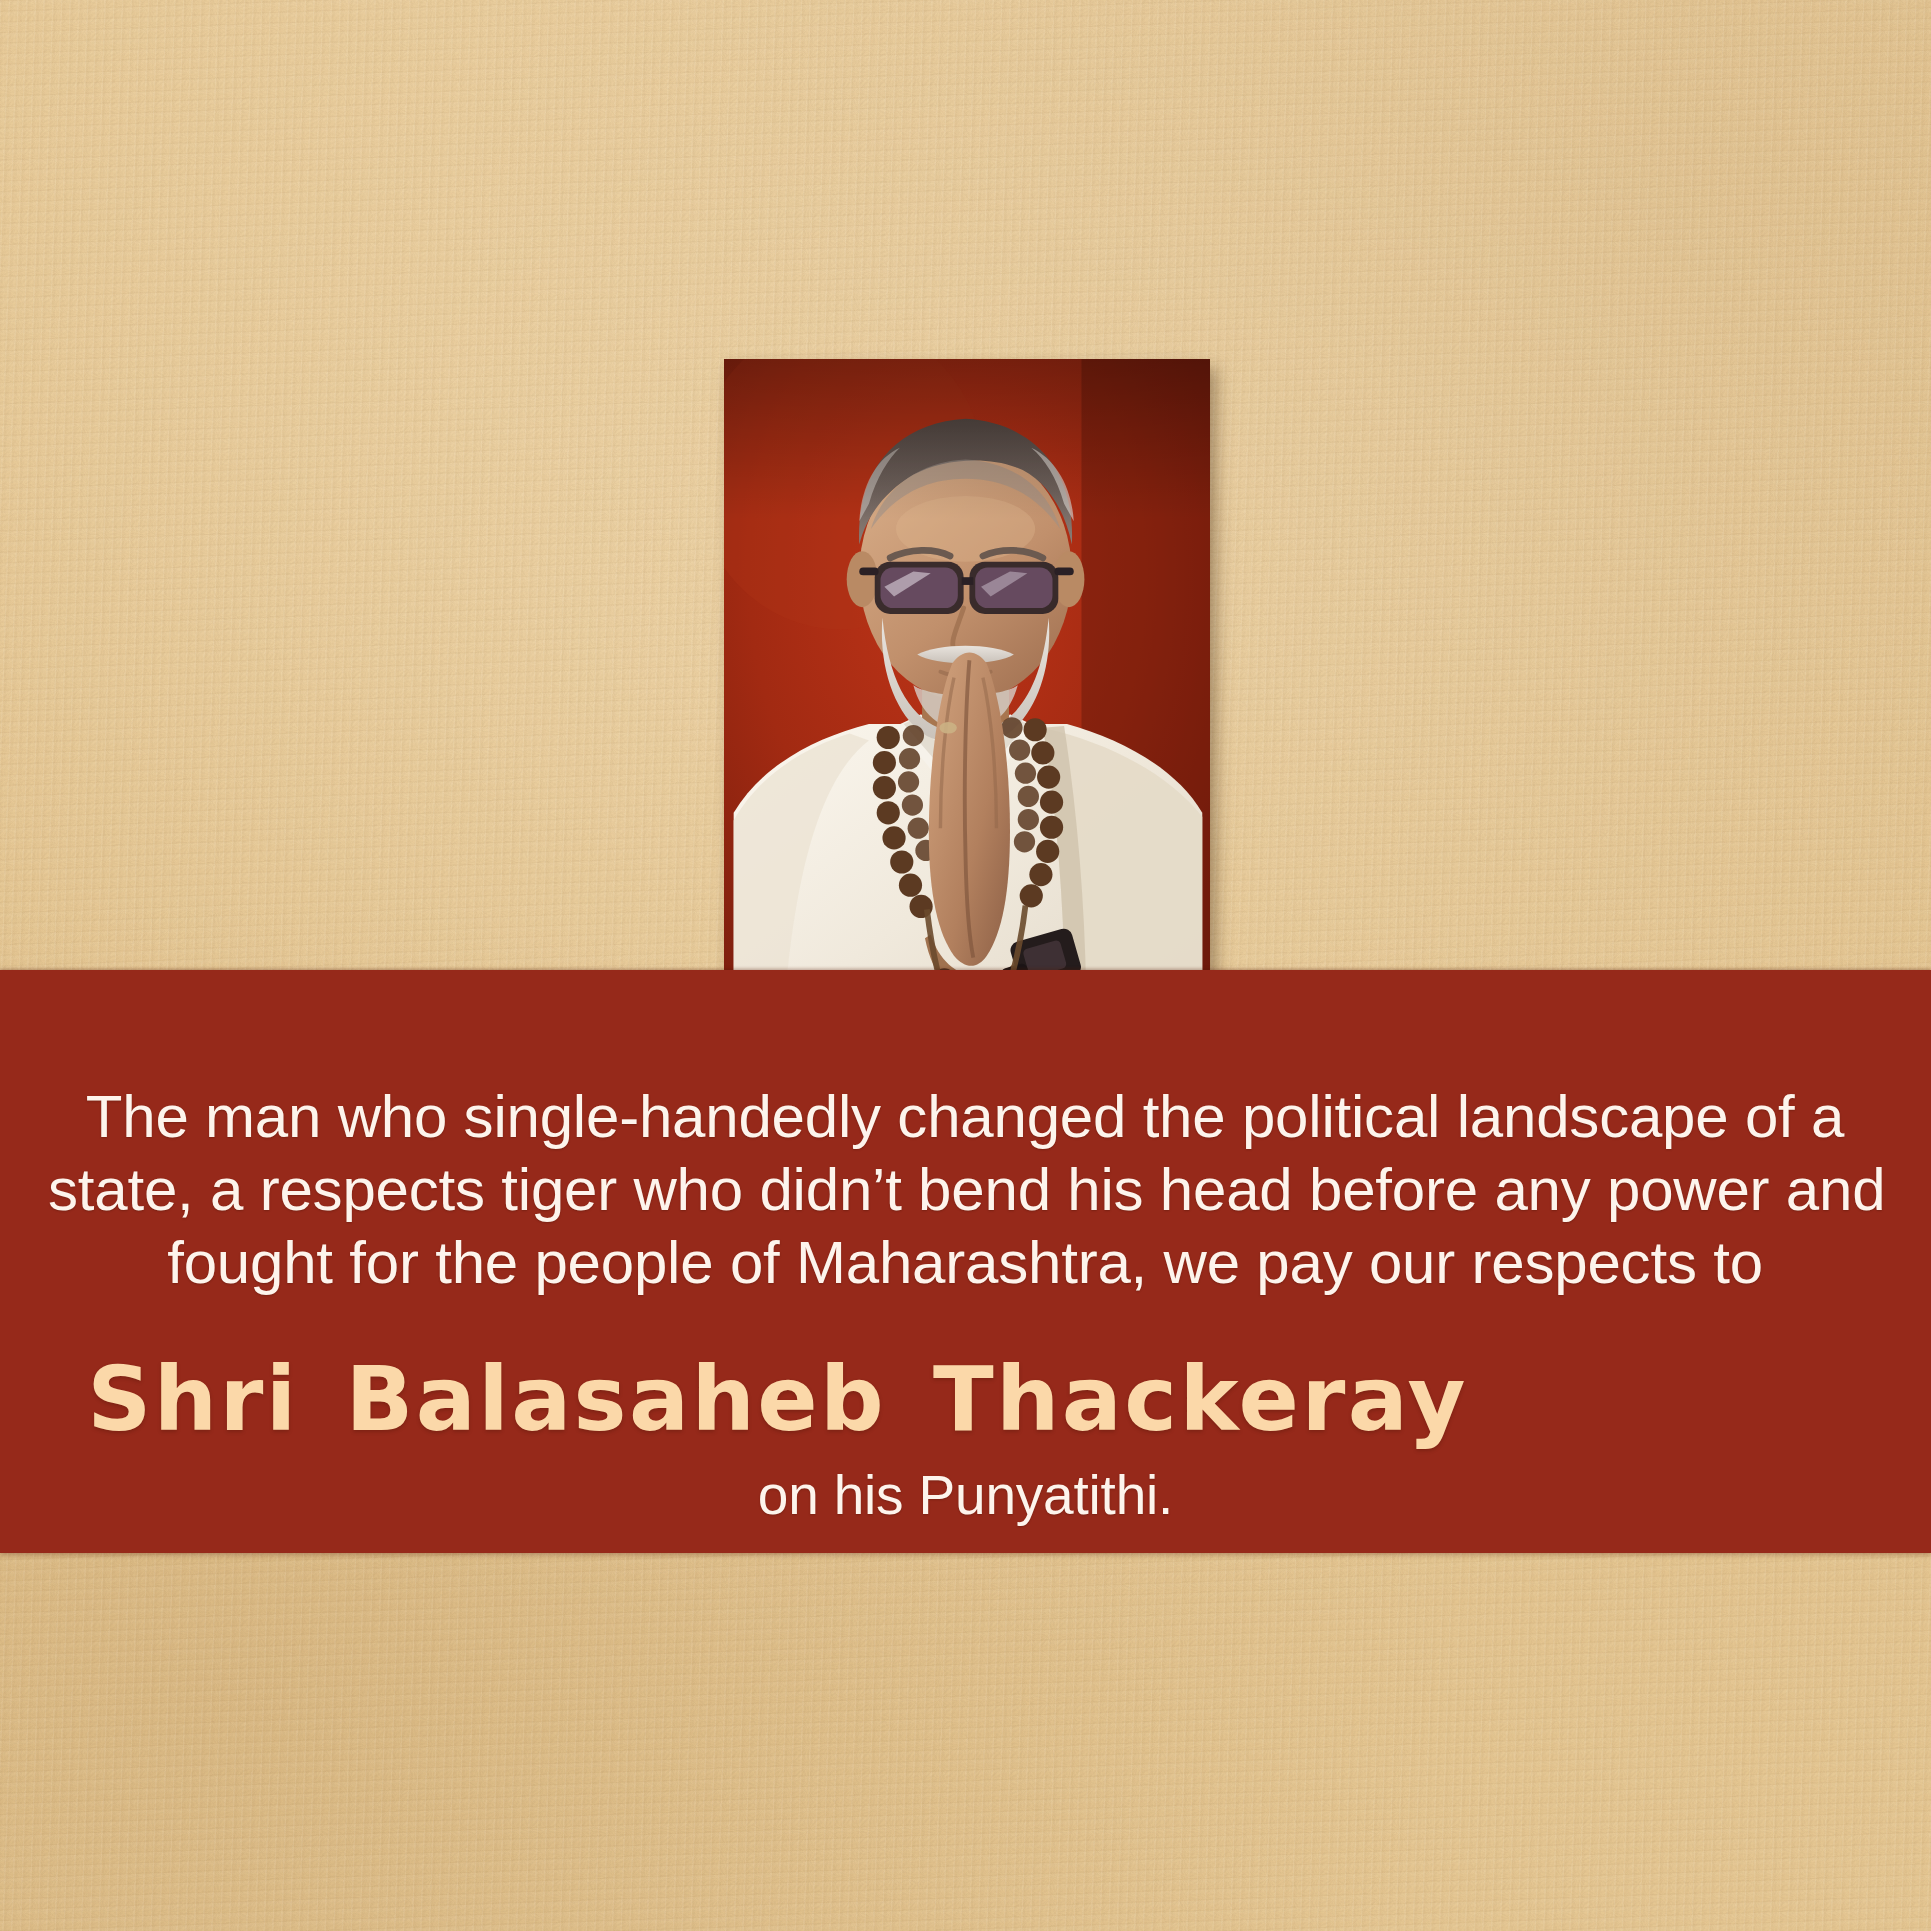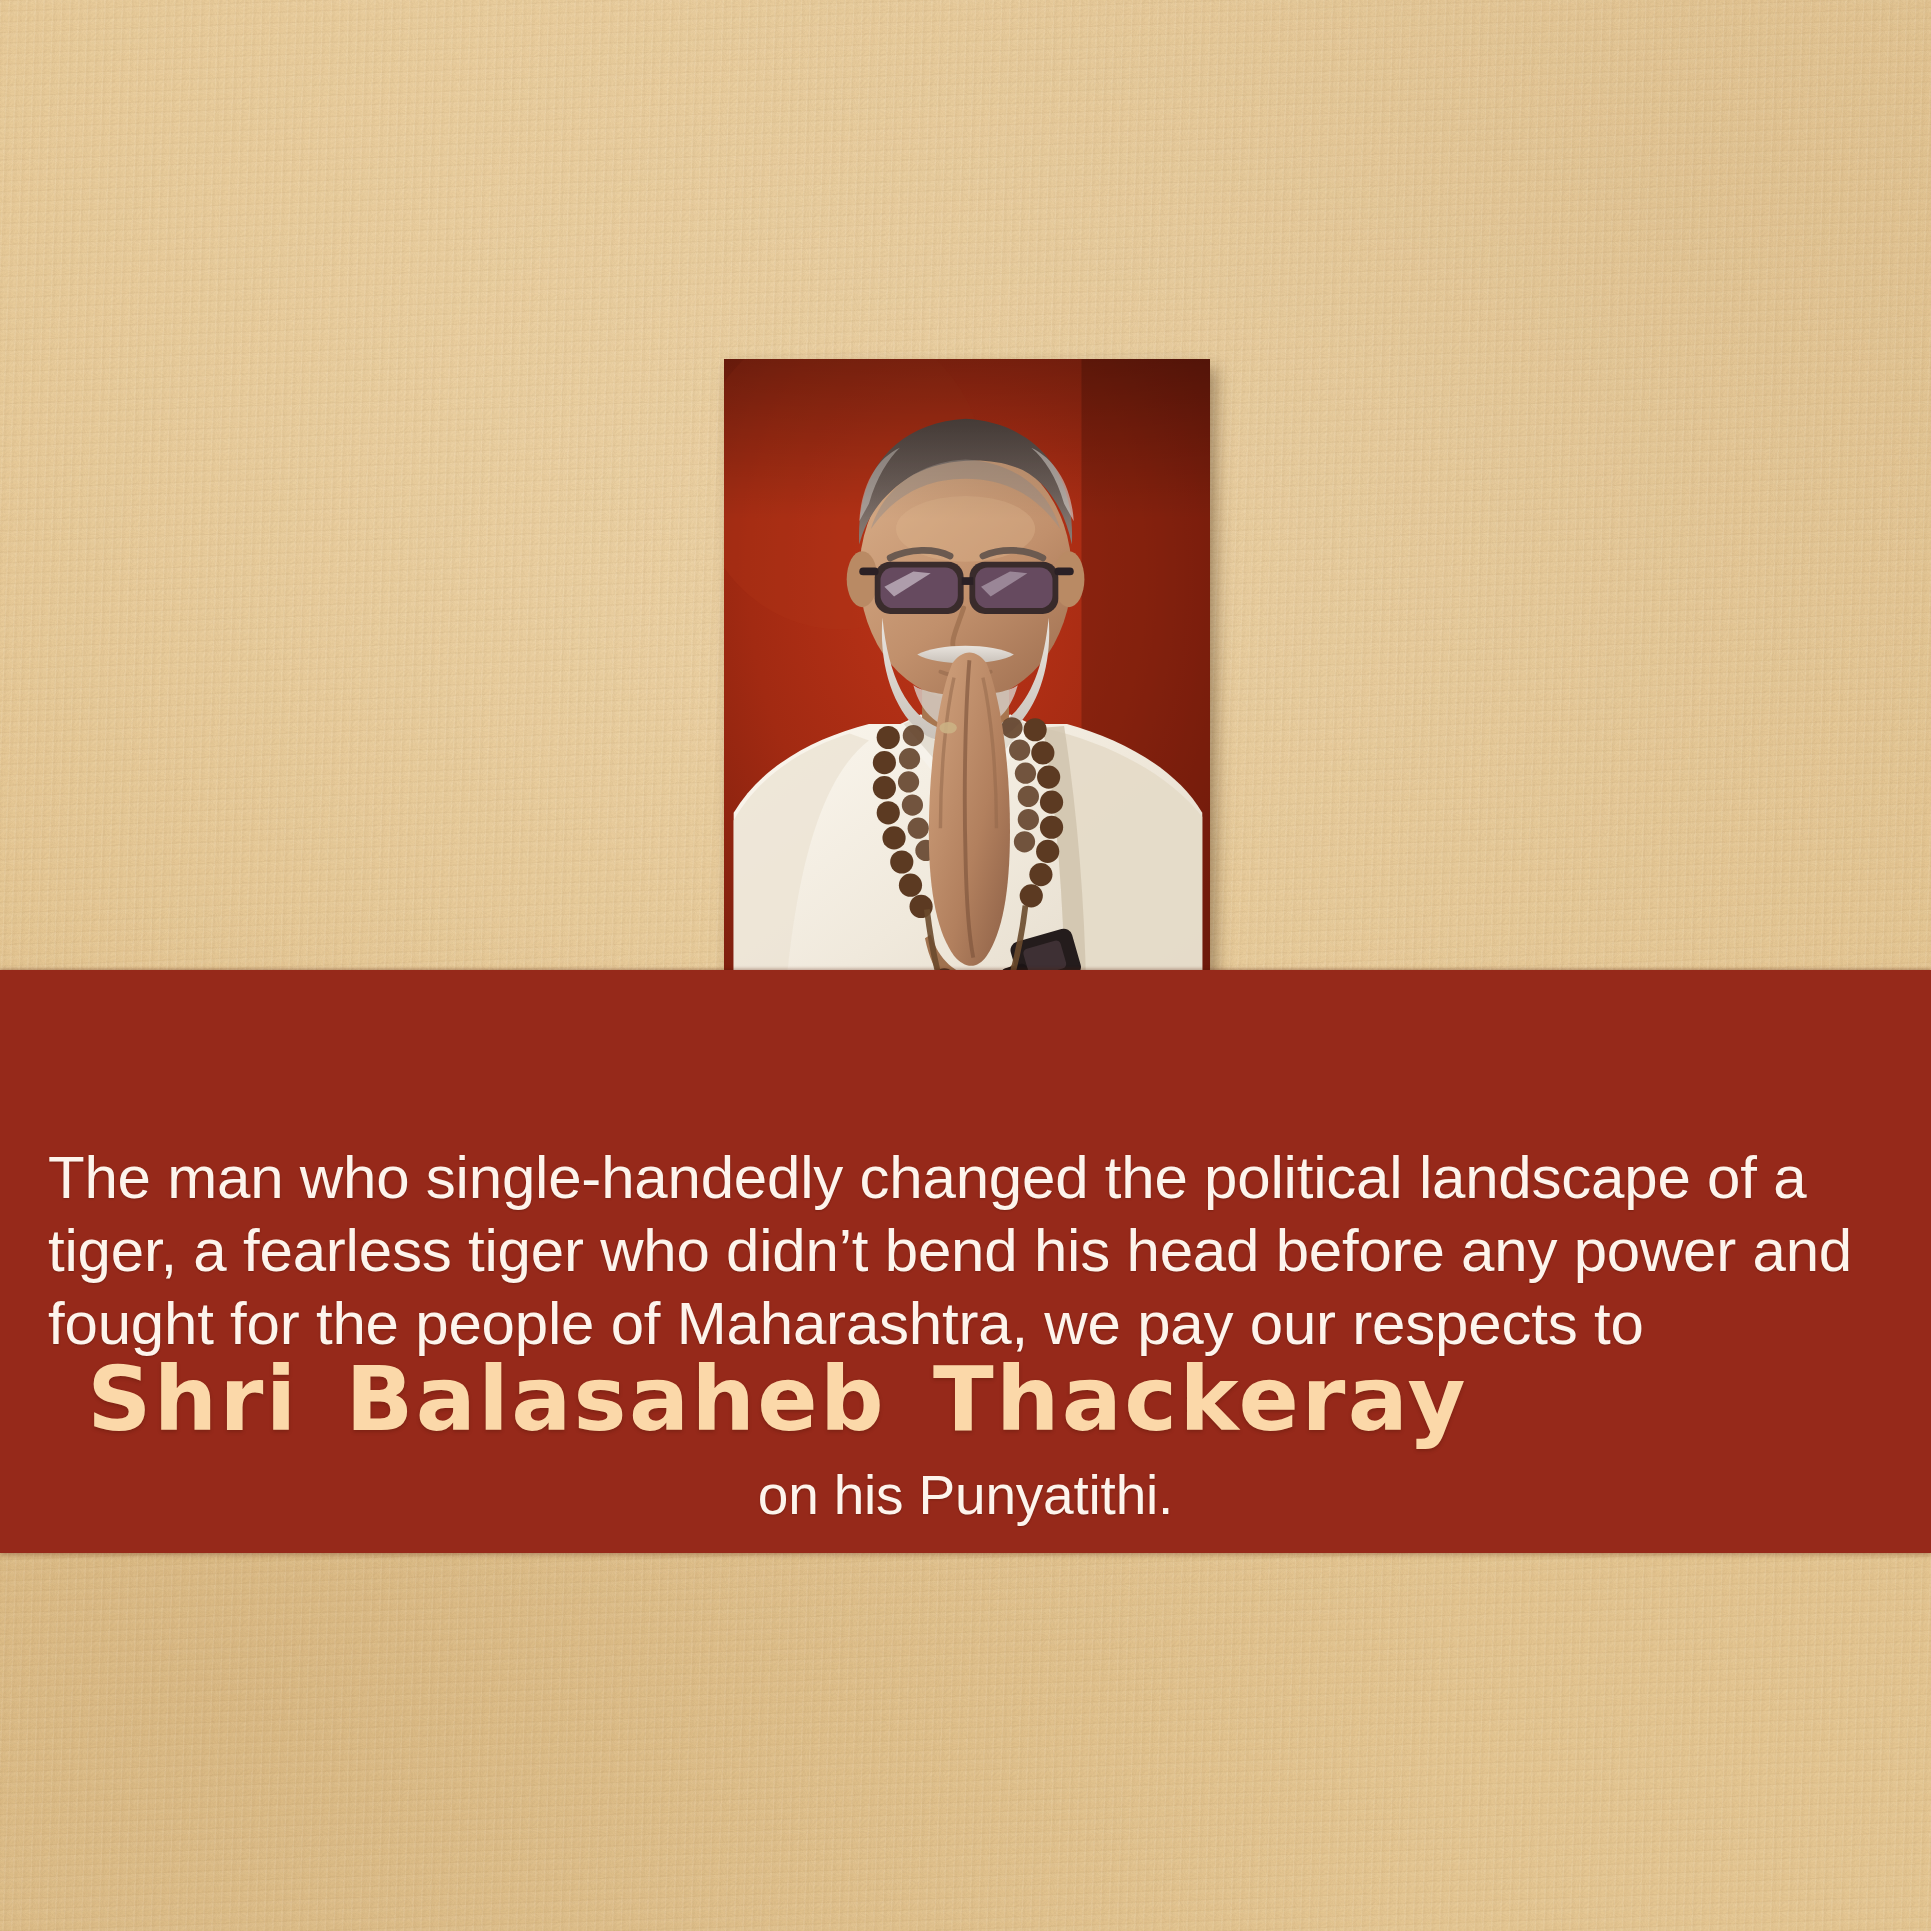--- a/index.html
+++ b/index.html
@@ -87,23 +87,23 @@
     width: 1931px;
     height: 583px;
     background: #96291a;
     box-shadow: 0 -1.9px 2.9px rgba(90,30,12,0.28), 0 2.9px 4.8px rgba(90,30,12,0.30);
   }
 
   
   .tribute-block {
     position: absolute;
     left: 48px;
-    top: 1141px;
+    top: 1080px;
     width: 1834px;
-    text-align: left;
+    text-align: center;
   }
   .tribute-line {
     display: block;
     color: #fdf4ec;
     font-family: "Liberation Sans", sans-serif;
     font-size: 60px;
     line-height: 73px;
     font-weight: 400;
     letter-spacing: -0.2px;
     white-space: nowrap;
@@ -343,21 +343,21 @@
 
         <rect x="0" y="0" width="503" height="754" fill="url(#vig)"></rect>
       </svg>
     </div>
   </div>
 
   <div class="red-band"></div>
 
   <div class="tribute-block">
     <span class="tribute-line">The man who single-handedly changed the political landscape of a</span>
-    <span class="tribute-line">tiger, a fearless tiger who didn’t bend his head before any power and</span>
+    <span class="tribute-line">state, a respects tiger who didn’t bend his head before any power and</span>
     <span class="tribute-line">fought for the people of Maharashtra, we pay our respects to</span>
   </div>
 
   <div class="honoree-name">Shri Balasaheb Thackeray</div>
 
   <div class="occasion-line">on his Punyatithi.</div>
 
 </div>
 
 

